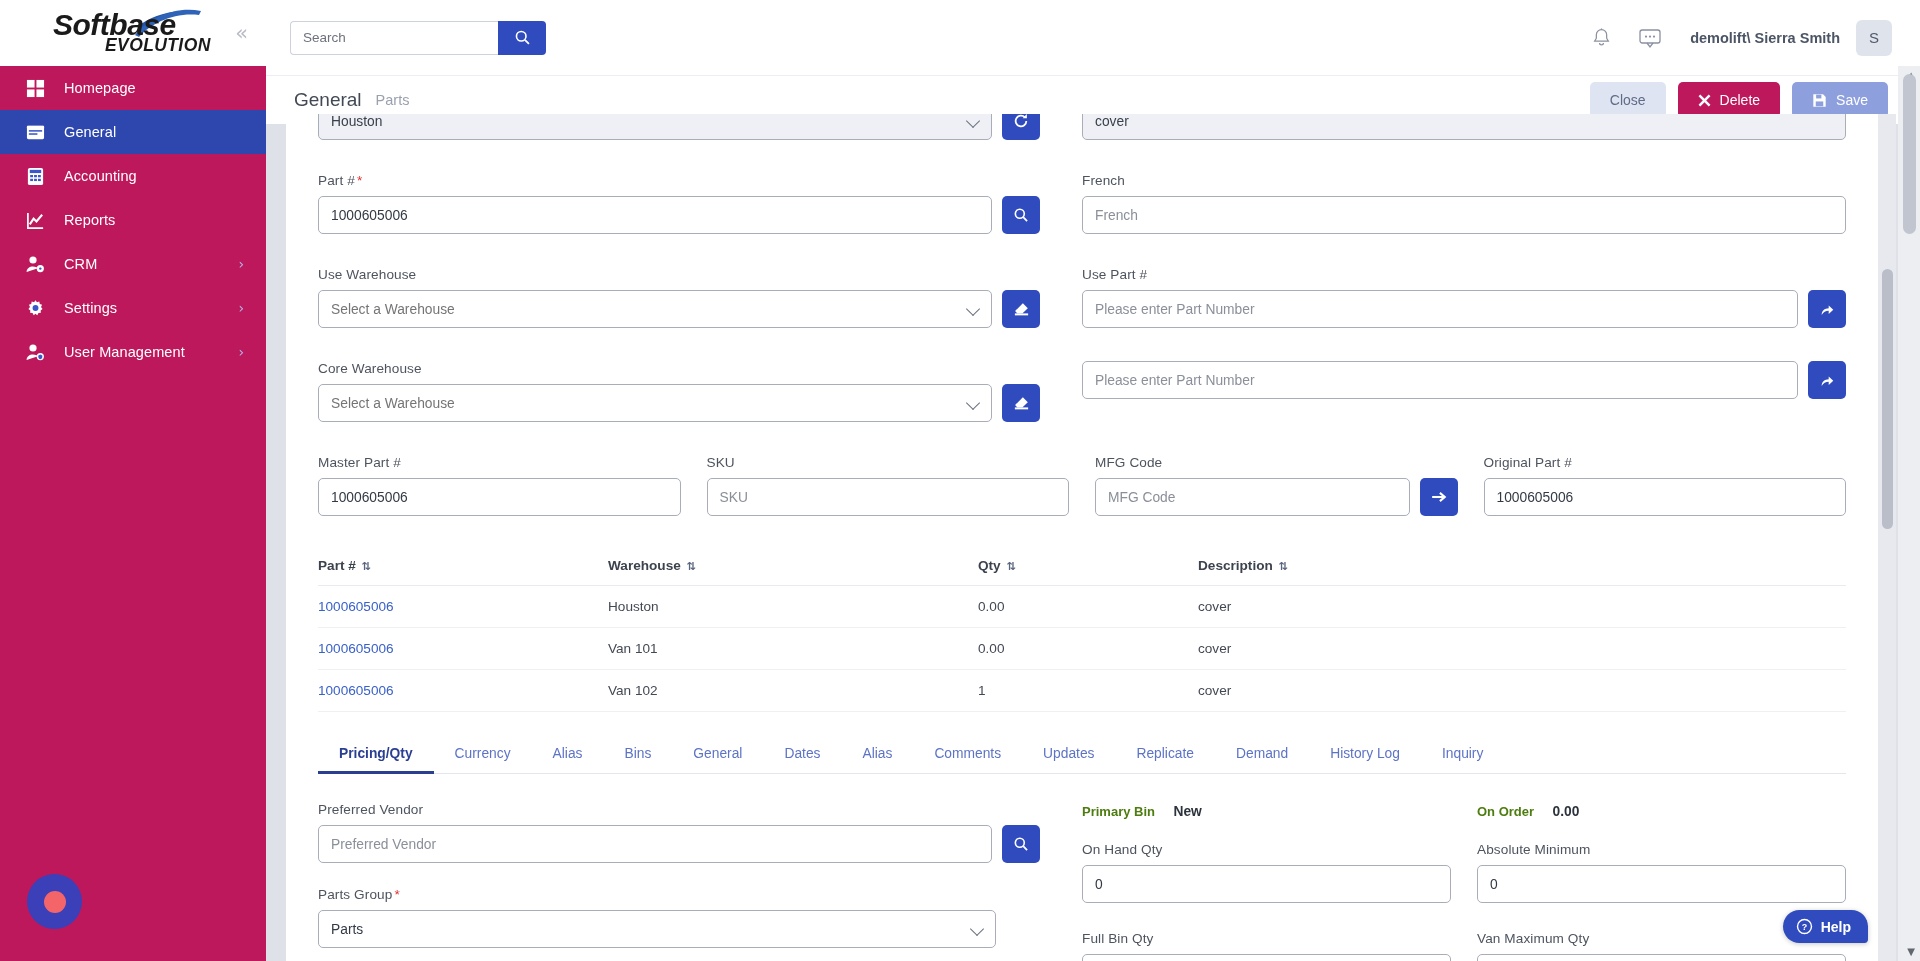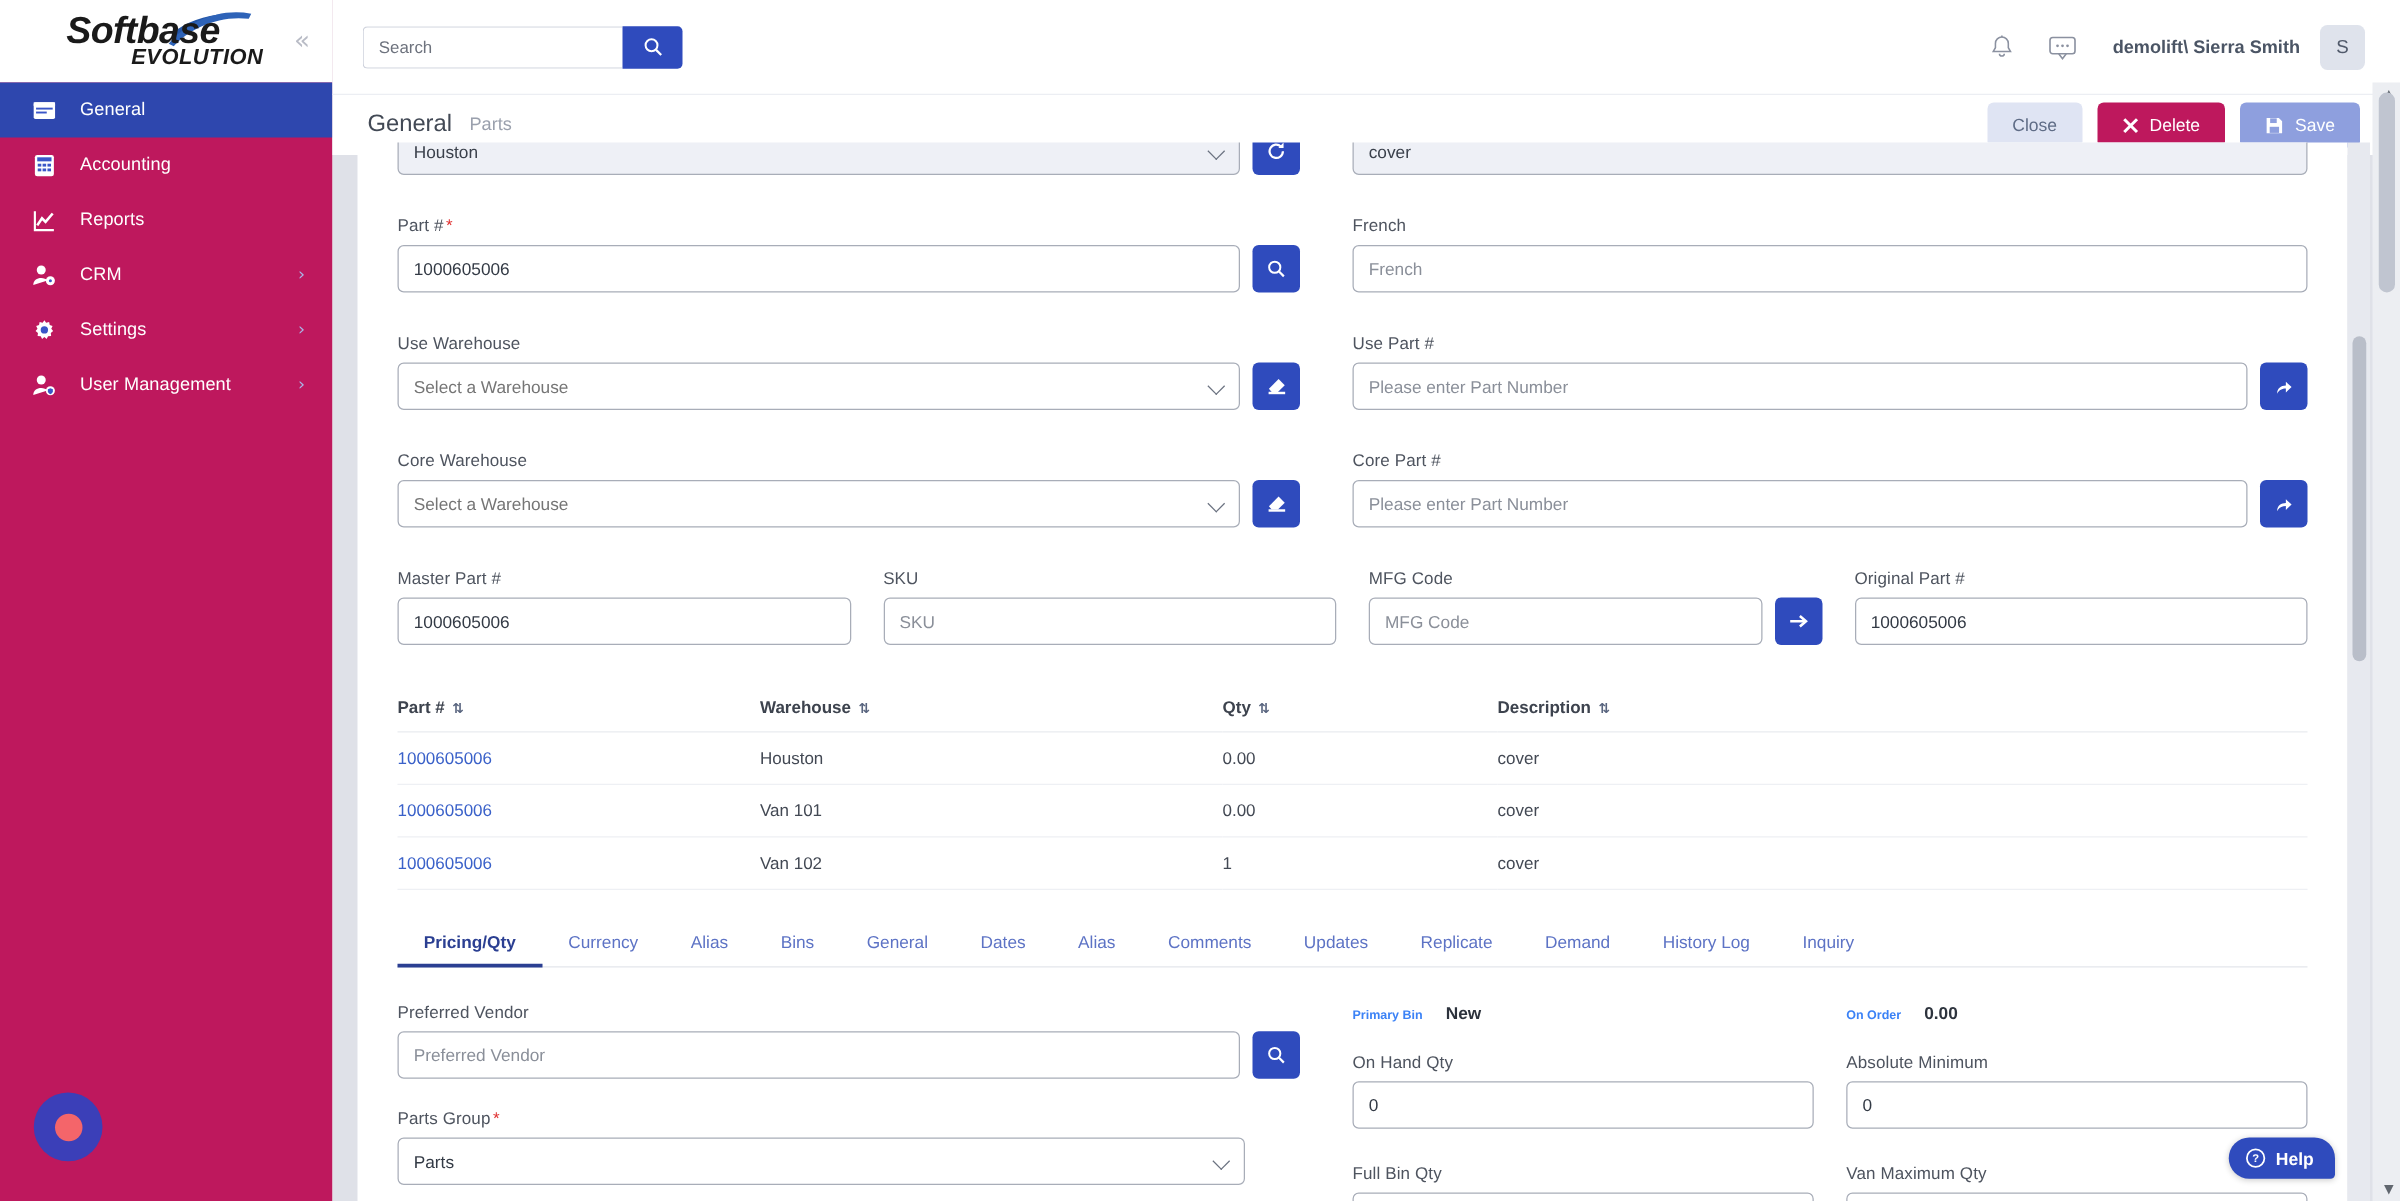--- a/index.html
+++ b/index.html
@@ -174,21 +174,21 @@
   .tab {
     padding: 12px 21px 12px 21px; font-size: 13.8px; color: #5d73c5;
     cursor: pointer; position: relative; white-space: nowrap;
   }
   .tab.active { color: #2b3f92; font-weight: bold; text-align: center; }
   .tab.active::after {
     content: ""; position: absolute; left: 0; right: 0; bottom: -1px;
     height: 3px; background: #2b3f92;
   }
 
-  .strong-lbl { font-size: 10px; color: #3b82f6; font-weight: bold; }
+  .strong-lbl { font-size: 13px; color: #4d7c0f; font-weight: bold; }
   .strong-val { font-size: 13.8px; color: #2d333d; font-weight: bold; margin-left: 14px; }
 
   
   .vscroll-outer {
     position: absolute; right: 0px; top: 66px; width: 22px; bottom: 0;
     background: #eceef2;
   }
   .vscroll-thumb {
     position: absolute; right: 4px; top: 8px; width: 13px; height: 160px;
     background: #c0c5d0; border-radius: 7px;
@@ -228,20 +228,32 @@
           <path d="M8 31 C 20 17, 44 6, 68 9 L 70 5 C 44 0, 18 12, 4 29 Z" fill="#2e63b8"></path>
         </svg>
         <span class="logo-soft">Softbase</span>
         <span class="logo-evo">EVOLUTION</span>
       </div>
       <span class="collapse-btn">«</span>
     </div>
 
     <nav class="nav">
 
+      <div class="nav-item">
+        <span class="nav-icon">
+          <svg width="19" height="19" viewBox="0 0 20 20">
+              <rect x="1" y="1" width="8" height="8" fill="#fff"></rect>
+              <rect x="11" y="1" width="8" height="8" fill="#fff"></rect>
+              <rect x="1" y="11" width="8" height="8" fill="#fff"></rect>
+              <rect x="11" y="11" width="8" height="8" fill="#fff"></rect>
+            </svg>
+        </span>
+        <span class="nav-label">Homepage</span>
+        <span class="nav-chevron"></span>
+      </div>
 
       <div class="nav-item active">
         <span class="nav-icon">
           <svg width="19" height="19" viewBox="0 0 20 20">
               <rect x="1" y="3" width="18" height="14" rx="1.5" fill="#fff"></rect>
               <rect x="3" y="7.5" width="14" height="1.6" fill="#3A56C8"></rect>
               <rect x="3" y="10.8" width="9" height="1.6" fill="#3A56C8"></rect>
               <rect x="1" y="3" width="18" height="3" fill="#fff"></rect>
             </svg>
         </span>
@@ -467,21 +479,20 @@
               </div>
               <button class="sq-btn">
                 <svg width="17" height="17" viewBox="0 0 20 20">
                     <path d="M11.6 2.6l5.8 5.8-6.4 6.4H5.1L2.5 11.8z" fill="#fff"></path>
                     <rect x="2.2" y="14.6" width="15.6" height="2.3" fill="#fff"></rect>
                   </svg>
               </button>
             </div>
           </div>
           <div class="col col-half" style="padding-right:0;">
-            <label class="label">Core Part #</label>
             <div class="field-row">
               <input class="inp" placeholder="Please enter Part Number" style="">
               <button class="sq-btn">
                 <svg width="17" height="17" viewBox="0 0 20 20">
                     <path d="M3.2 16.4c0-5.2 3.4-7.6 8.2-7.8V5.2l5.4 5-5.4 5v-3.6c-3.6.1-6.2 1.2-8.2 4.8z" fill="#fff"></path>
                   </svg>
               </button>
             </div>
           </div>
         </div>

